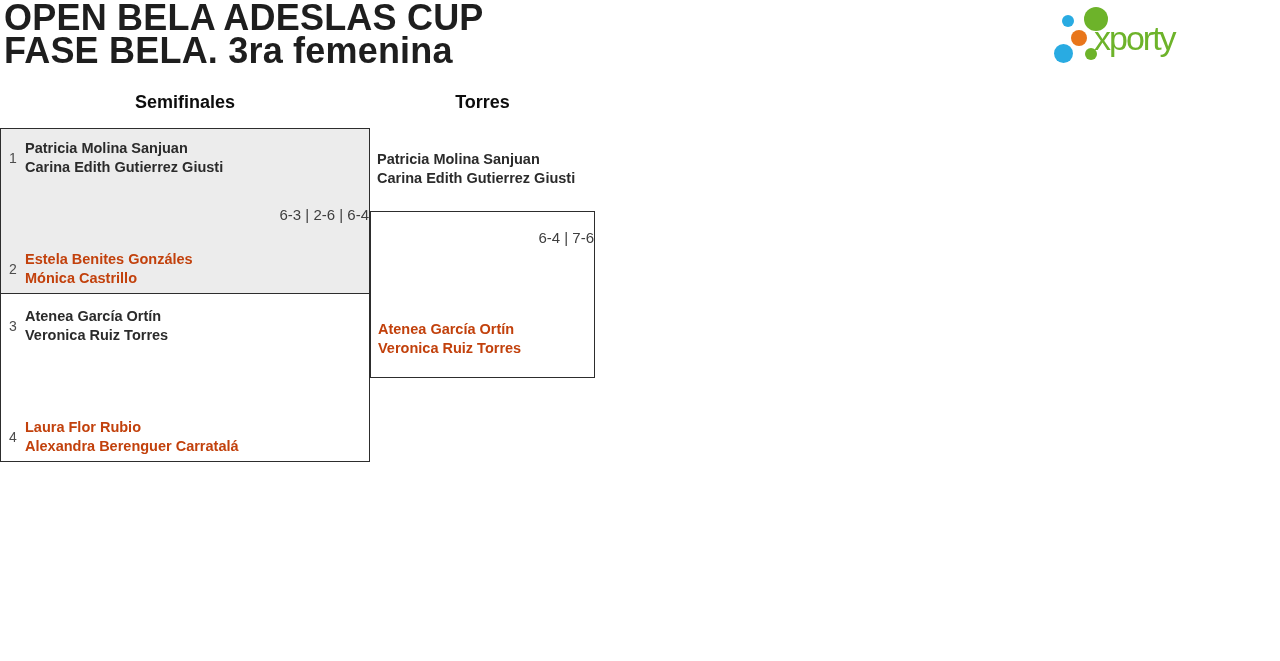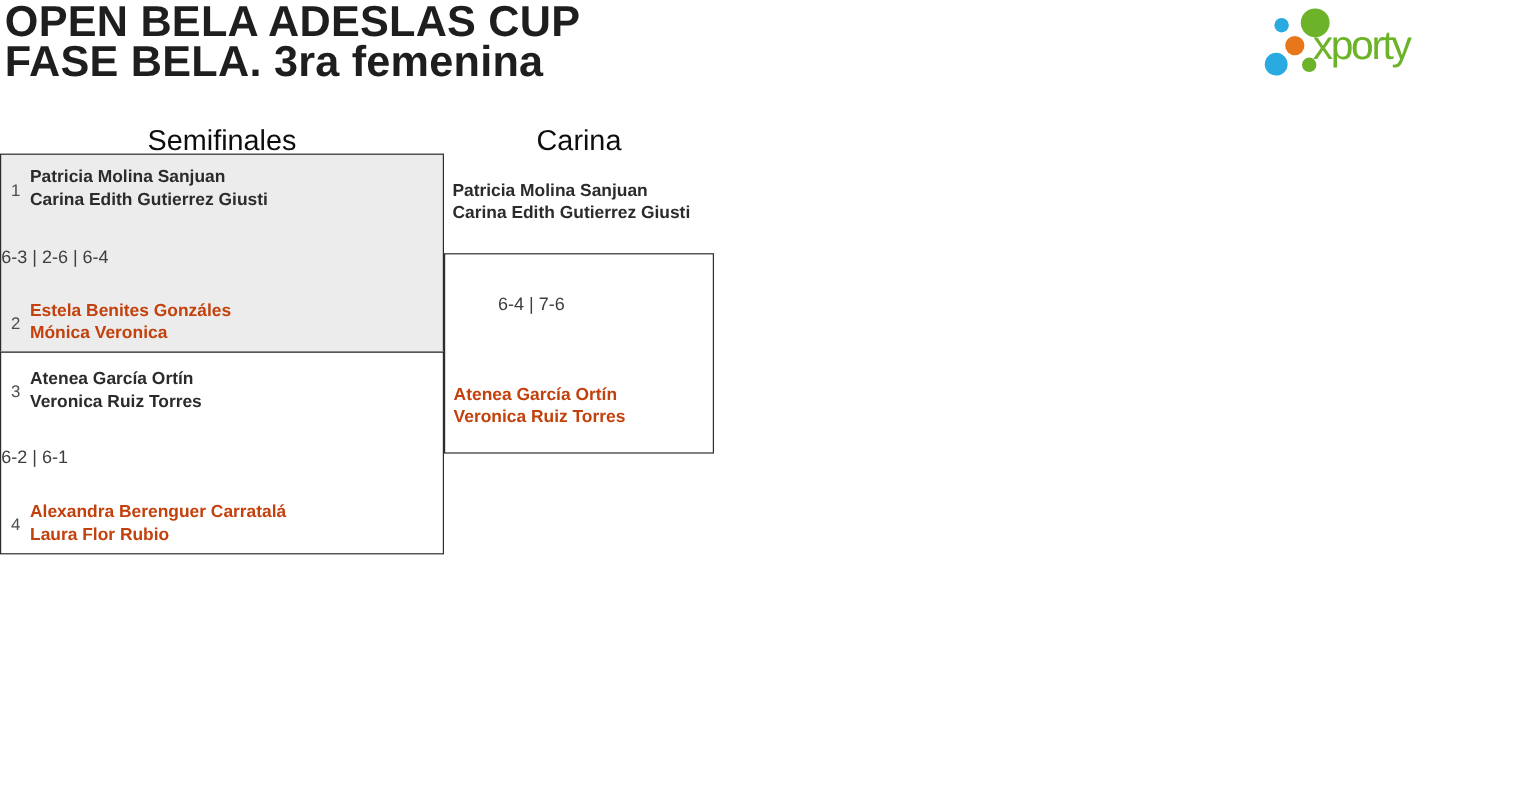--- a/index.html
+++ b/index.html
@@ -23,22 +23,22 @@
   .dot.d4 { left:6px;  top:39px; width:19px; height:19px; background:#29abe2; }
   .dot.d5 { left:37px; top:43px; width:12px; height:12px; background:#6db32a; }
   .wordmark {
     position:absolute; left:46px; top:-2px;
     font-size:34px; line-height:70px; font-weight:normal;
     letter-spacing:-2px; color:#6db32a;
   }
 
   
   .round-header {
-    position:absolute; top:104px; text-align:center;
-    font-size:24px; font-weight:normal; color:#0d0d0d;
+    position:absolute; top:92px; text-align:center;
+    font-size:18px; font-weight:bold; color:#0d0d0d;
   }
   .rh-semis { left:0; width:370px; }
   .rh-final { left:370px; width:225px; }
 
   
   .match {
     position:absolute; border:1px solid #2d2d2d; background:#ffffff;
     cursor:pointer;
   }
   .match.sf1 { left:0; top:128px; width:370px; height:166px; background:#ececec; }
@@ -49,33 +49,33 @@
   .seed {
     width:24px; flex:0 0 24px; text-align:center;
     font-size:14px; color:#4c4c4c;
   }
   .names { display:block; }
   .names .line { display:block; font-size:14.5px; line-height:19px; white-space:nowrap; }
   .winner .line { font-weight:bold; color:#2b2b2b; }
   .loser .line  { font-weight:bold; color:#c2410c; }
 
   .score {
-    position:absolute; left:0; width:100%; text-align:left;
+    position:absolute; left:0; width:100%; text-align:right;
     font-size:15px; line-height:19px; color:#3e3e3e;
   }
 
   .sf1 .p-top    { top:10px; }
   .sf1 .score    { top:76px; }
   .sf1 .p-bottom { top:121px; }
 
   .sf2 .p-top    { top:13px; }
   .sf2 .score    { top:78px; }
   .sf2 .p-bottom { top:124px; }
 
-  .finalbox .score    { top:32px;margin-left:44px; }
+  .finalbox .score    { top:16px; }
   .finalbox .p-bottom { top:108px; left:7px; }
 
   .final-winner {
     position:absolute; left:377px; top:150px;
   }
   .final-winner .line {
     display:block; font-size:14.5px; line-height:19px;
     font-weight:bold; color:#2b2b2b; white-space:nowrap;
   }
 </style>
@@ -90,54 +90,53 @@
 <a class="logo">
   <span class="dot d1"></span>
   <span class="dot d2"></span>
   <span class="dot d3"></span>
   <span class="dot d4"></span>
   <span class="dot d5"></span>
   <span class="wordmark">xporty</span>
 </a>
 
 <div class="round-header rh-semis">Semifinales</div>
-<div class="round-header rh-final">Carina</div>
+<div class="round-header rh-final">Torres</div>
 
 <div class="match sf1">
   <div class="participant p-top">
     <span class="seed">1</span>
     <span class="names winner">
       <span class="line">Patricia Molina Sanjuan</span>
       <span class="line">Carina Edith Gutierrez Giusti</span>
     </span>
   </div>
   <div class="score">6-3 | 2-6 | 6-4</div>
   <div class="participant p-bottom">
     <span class="seed">2</span>
     <span class="names loser">
       <span class="line">Estela Benites Gonzáles</span>
-      <span class="line">Mónica Veronica</span>
+      <span class="line">Mónica Castrillo</span>
     </span>
   </div>
 </div>
 
 <div class="match sf2">
   <div class="participant p-top">
     <span class="seed">3</span>
     <span class="names winner">
       <span class="line">Atenea García Ortín</span>
       <span class="line">Veronica Ruiz Torres</span>
     </span>
   </div>
-  <div class="score">6-2 | 6-1</div>
   <div class="participant p-bottom">
     <span class="seed">4</span>
     <span class="names loser">
+      <span class="line">Laura Flor Rubio</span>
       <span class="line">Alexandra Berenguer Carratalá</span>
-      <span class="line">Laura Flor Rubio</span>
     </span>
   </div>
 </div>
 
 <div class="final-winner">
   <span class="line">Patricia Molina Sanjuan</span>
   <span class="line">Carina Edith Gutierrez Giusti</span>
 </div>
 
 <div class="match finalbox">

